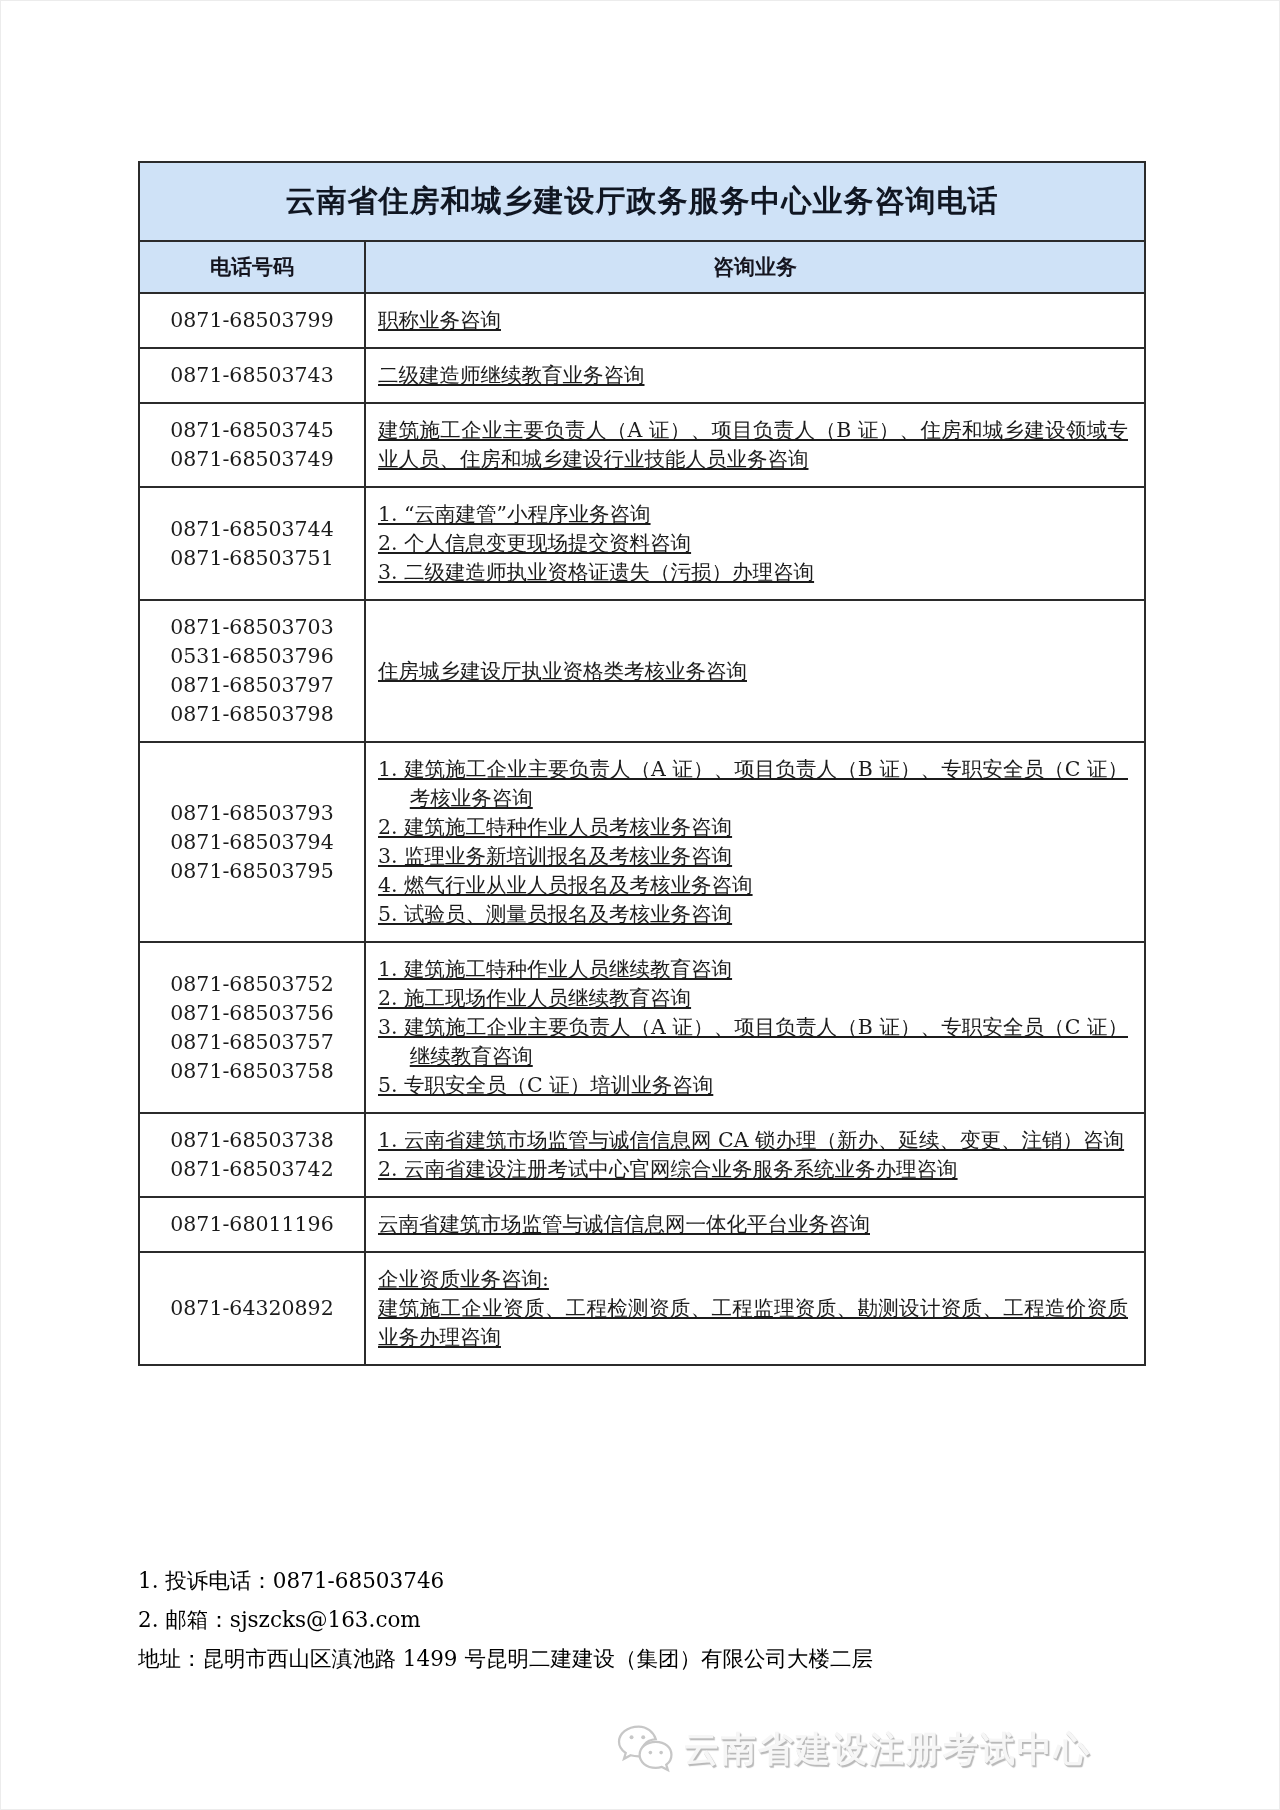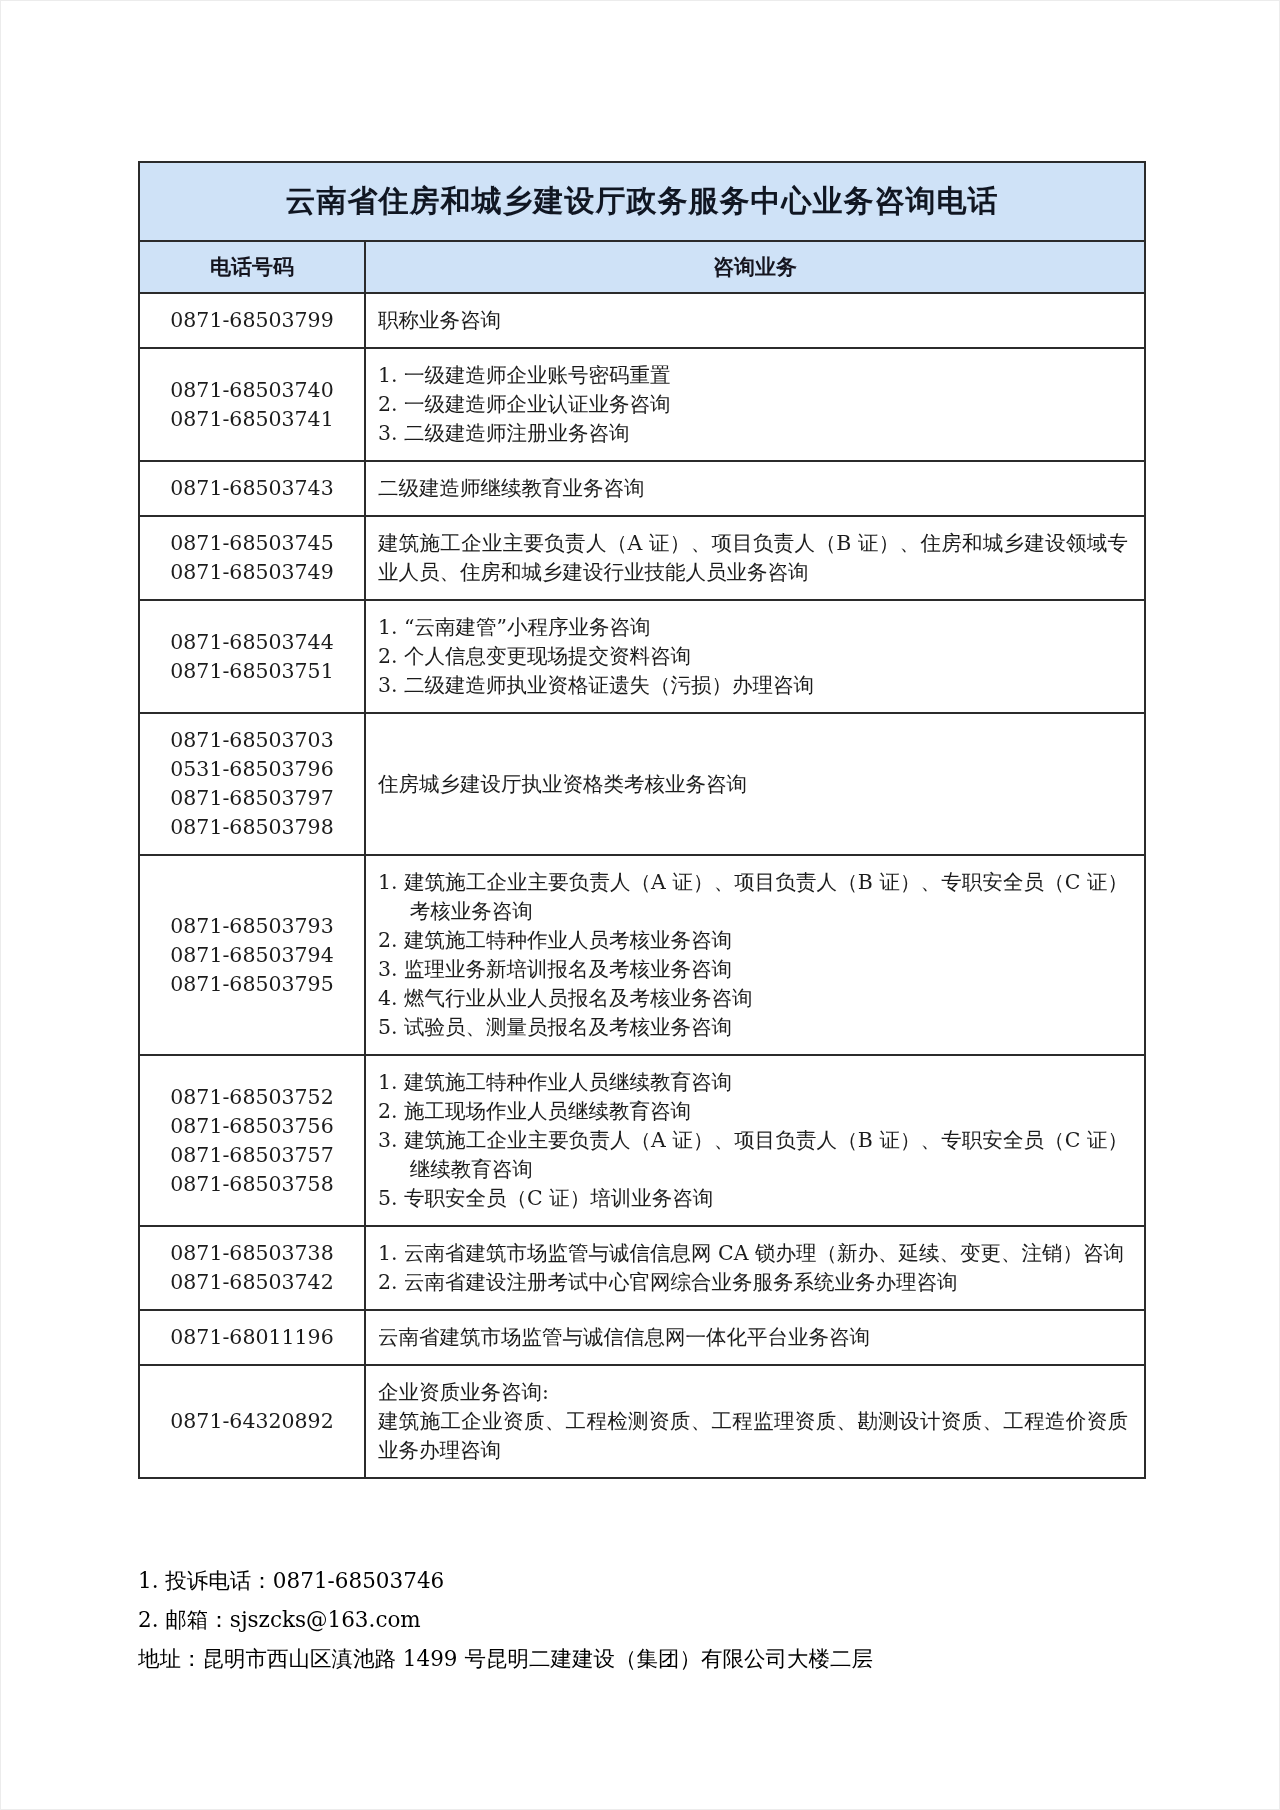--- a/index.html
+++ b/index.html
@@ -51,20 +51,21 @@
   }
   td.phone-cell {
     width:226px;
     text-align:center;
     padding:12px 4px;
     white-space:nowrap;
   }
   td.service-cell {
     padding:12px 16px 12px 12px;
     text-align:justify;
+    text-decoration:underline;
   }
   .svc { color:#1c1c1c; }
   .svc.numbered { padding-left:1.55em; text-indent:-1.55em; }
 
   
   .notes {
     position:absolute; left:137px; top:1560px;
     font-size:21.5px; line-height:39px; color:#000000;
   }
 
@@ -101,31 +102,20 @@
         <tr>
           <td class="phone-cell">
             <div>0871-68503799</div>
           </td>
           <td class="service-cell">
             <div class="svc">职称业务咨询</div>
           </td>
         </tr>
         <tr>
           <td class="phone-cell">
-            <div>0871-68503740</div>
-            <div>0871-68503741</div>
-          </td>
-          <td class="service-cell">
-            <div class="svc numbered">1. 一级建造师企业账号密码重置</div>
-            <div class="svc numbered">2. 一级建造师企业认证业务咨询</div>
-            <div class="svc numbered">3. 二级建造师注册业务咨询</div>
-          </td>
-        </tr>
-        <tr>
-          <td class="phone-cell">
             <div>0871-68503743</div>
           </td>
           <td class="service-cell">
             <div class="svc">二级建造师继续教育业务咨询</div>
           </td>
         </tr>
         <tr>
           <td class="phone-cell">
             <div>0871-68503745</div>
             <div>0871-68503749</div>
@@ -213,14 +203,35 @@
         </tr>
       </tbody>
   </table>
 
   <div class="notes">
       <div>1. 投诉电话：0871-68503746</div>
       <div>2. 邮箱：sjszcks@163.com</div>
       <div>地址：昆明市西山区滇池路 1499 号昆明二建建设（集团）有限公司大楼二层</div>
     </div>
 
+  <div class="watermark">
+    <svg class="wm-icon" viewBox="0 0 64 58" xmlns="http://www.w3.org/2000/svg" aria-hidden="true">
+
+      <g fill="#ffffff" stroke="#c7c7c7" stroke-width="2.5">
+        <path d="M25 4 C12 4 3 12 3 21 c0 5 3 9.5 7.5 12.5 L8.5 40 l7.5 -4 c2.8 0.8 5.8 1.2 9 1.2 1 0 2 -0.05 3 -0.15 C26 27 33 19 44 18 41.5 10 34 4 25 4 Z"></path>
+      </g>
+      <g fill="#c7c7c7">
+        <circle cx="17" cy="16" r="2.2"></circle>
+        <circle cx="30" cy="16" r="2.2"></circle>
+      </g>
+
+      <g fill="#ffffff" stroke="#c7c7c7" stroke-width="2.5">
+        <path d="M44 21 c-10.5 0 -18 6.5 -18 14.5 0 8 7.5 14.5 18 14.5 2.4 0 4.7 -0.35 6.8 -1 l6.7 3.5 -1.8 -6 C59.5 44 61.5 40.2 61.5 35.5 61.5 27.5 54.5 21 44 21 Z"></path>
+      </g>
+      <g fill="#c7c7c7">
+        <circle cx="38" cy="33" r="2"></circle>
+        <circle cx="50" cy="33" r="2"></circle>
+      </g>
+    </svg>
+    <span>云南省建设注册考试中心</span>
+  </div>
 
 </div>
 
 </body></html>

